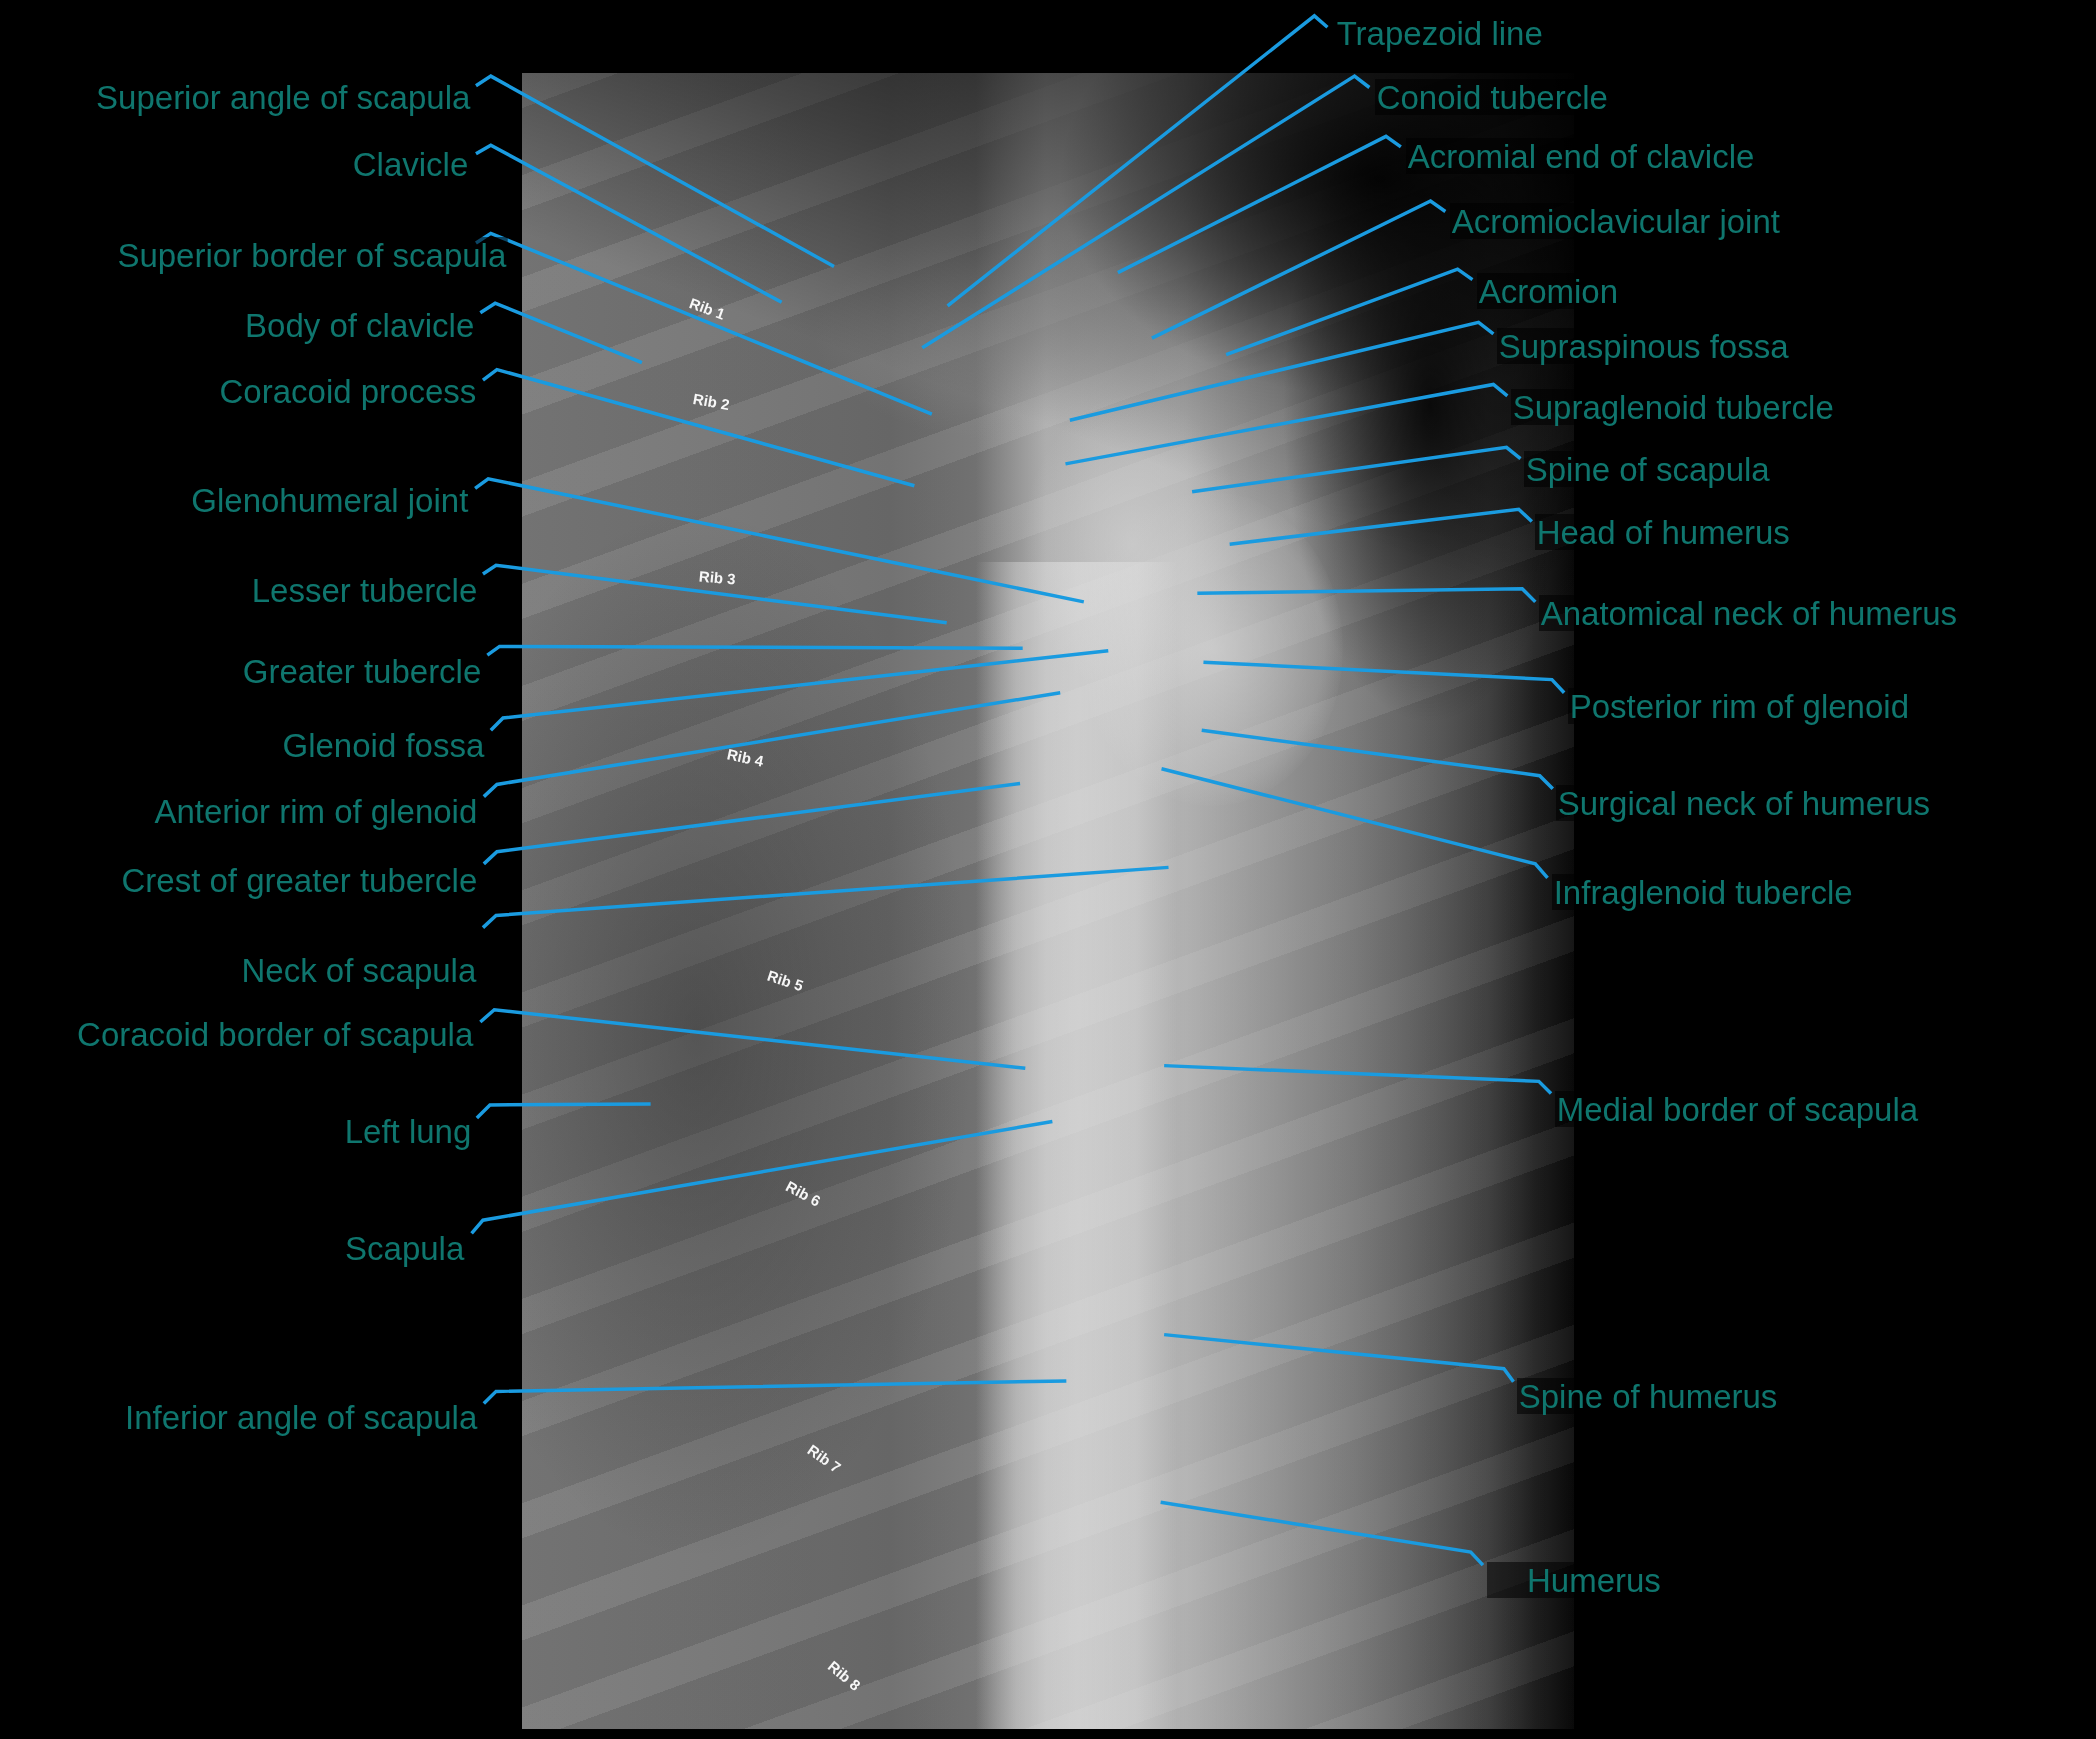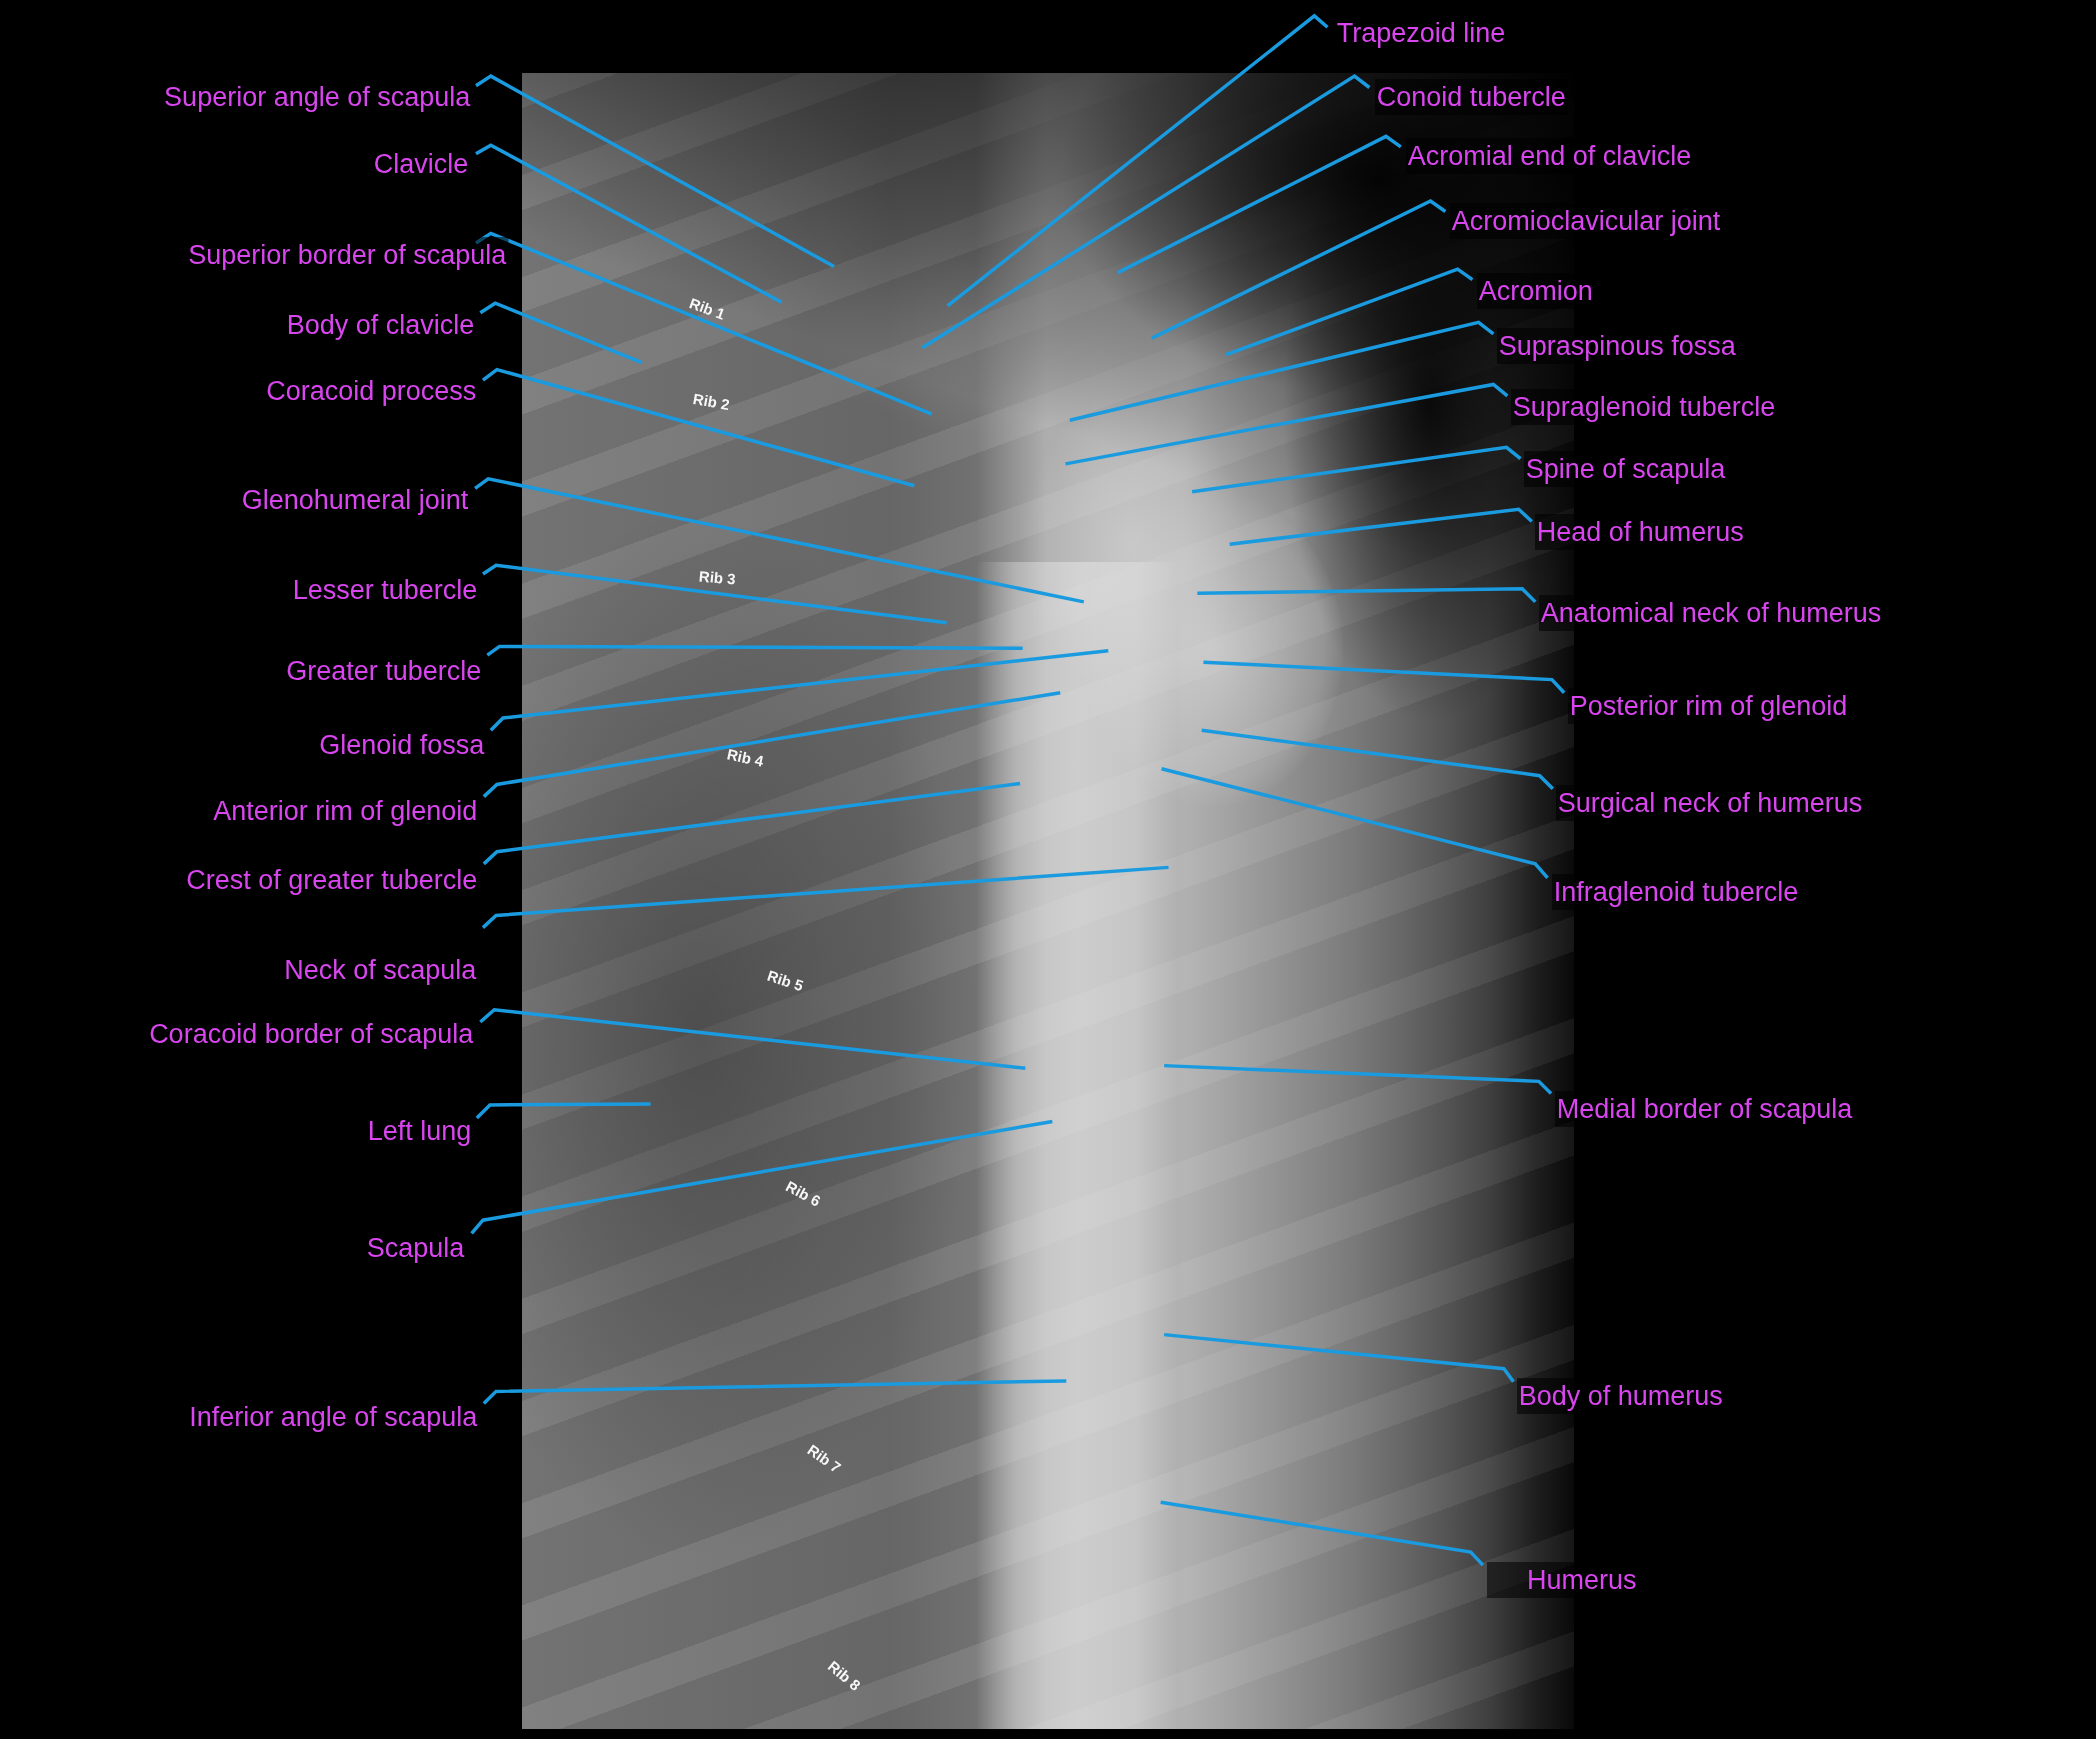--- a/index.html
+++ b/index.html
@@ -27,21 +27,21 @@
   .xray-head {
     position: absolute; left: 559px; top: 419px; width: 262px; height: 314px; border-radius: 50%;
     background: radial-gradient(ellipse at 50% 50%, rgba(225,225,225,0.55), rgba(200,200,200,0.25) 60%, rgba(0,0,0,0) 72%);
   }
   .xray-lung {
     position: absolute; left: 0; top: 262px; width: 611px; height: 1397px;
     background: radial-gradient(ellipse 367px 699px at 175px 699px, rgba(40,40,40,0.45), rgba(0,0,0,0) 75%);
   }
   svg.overlay { position: absolute; left: 0; top: 0; }
   .lbl {
-    position: absolute; color: #d946ef; font-size: 27px; line-height: 33px; white-space: nowrap;
+    position: absolute; color: #0f766e; font-size: 33px; line-height: 33px; white-space: nowrap;
     background: rgba(0,0,0,0.55); padding: 1.7px 1.7px;
   }
   .lbl.left { transform: translateX(-100%); }
   .rib {
     position: absolute; color: #fff; font-size: 15px; font-weight: bold; white-space: nowrap;
     transform-origin: center center; opacity: 0.95;
   }
 </style>
 </head>
 <body>
@@ -114,21 +114,21 @@
     <div class="lbl right" style="left: 1477px; top: 273px;">Acromion</div>
     <div class="lbl right" style="left: 1497px; top: 328px;">Supraspinous fossa</div>
     <div class="lbl right" style="left: 1511px; top: 389px;">Supraglenoid tubercle</div>
     <div class="lbl right" style="left: 1524px; top: 451px;">Spine of scapula</div>
     <div class="lbl right" style="left: 1535px; top: 514px;">Head of humerus</div>
     <div class="lbl right" style="left: 1539px; top: 595px;">Anatomical neck of humerus</div>
     <div class="lbl right" style="left: 1568px; top: 688px;">Posterior rim of glenoid</div>
     <div class="lbl right" style="left: 1556px; top: 785px;">Surgical neck of humerus</div>
     <div class="lbl right" style="left: 1552px; top: 874px;">Infraglenoid tubercle</div>
     <div class="lbl right" style="left: 1555px; top: 1091px;">Medial border of scapula</div>
-    <div class="lbl right" style="left: 1517px; top: 1378px;">Body of humerus</div>
+    <div class="lbl right" style="left: 1517px; top: 1378px;">Spine of humerus</div>
     <div class="lbl right" style="left: 1487px; top: 1562px; padding-left: 40px;">Humerus</div>
   </div>
 <div id="labels-rib">
     <div class="rib" style="left: 689px; top: 300px; transform: rotate(20deg);">Rib 1</div>
     <div class="rib" style="left: 693px; top: 393px; transform: rotate(10deg);">Rib 2</div>
     <div class="rib" style="left: 699px; top: 569px; transform: rotate(5deg);">Rib 3</div>
     <div class="rib" style="left: 727px; top: 749px; transform: rotate(12deg);">Rib 4</div>
     <div class="rib" style="left: 767px; top: 972px; transform: rotate(18deg);">Rib 5</div>
     <div class="rib" style="left: 785px; top: 1185px; transform: rotate(28deg);">Rib 6</div>
     <div class="rib" style="left: 806px; top: 1450px; transform: rotate(35deg);">Rib 7</div>

